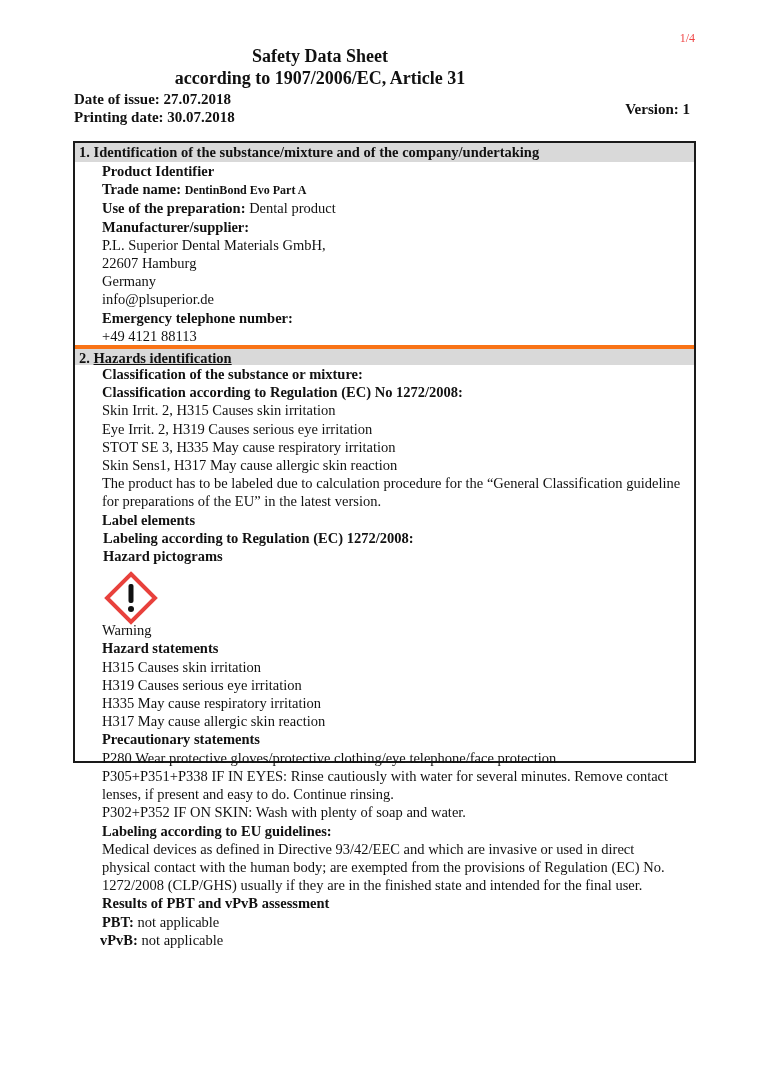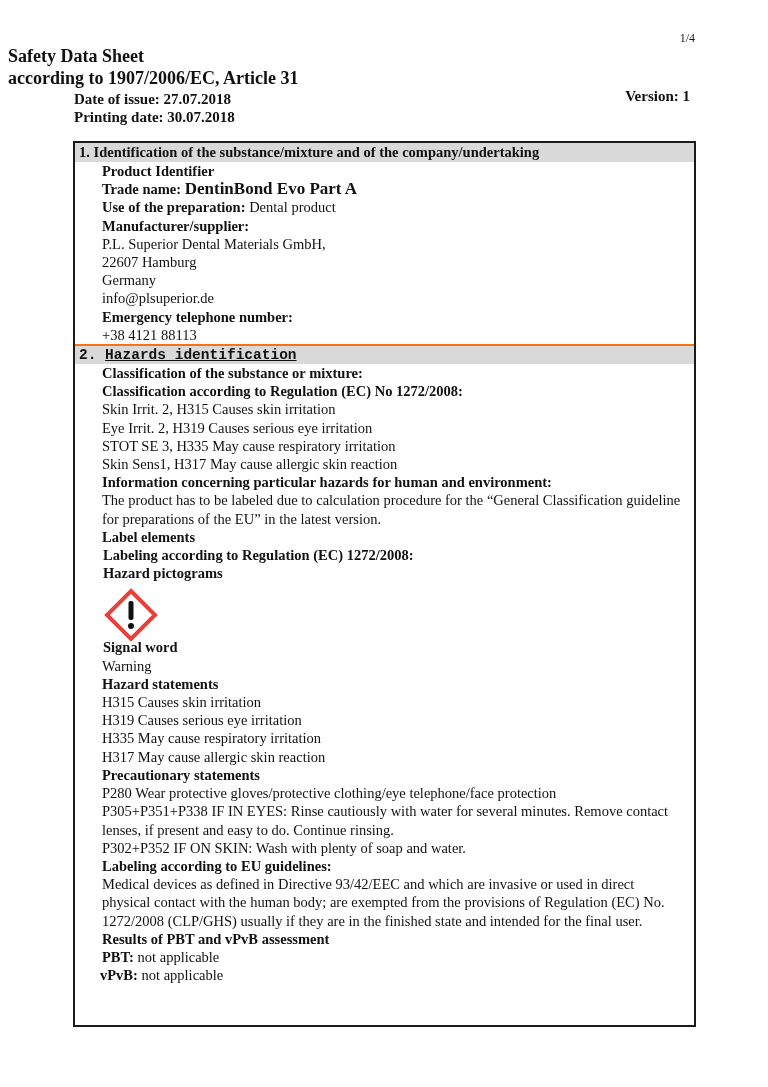--- a/index.html
+++ b/index.html
@@ -6,53 +6,53 @@
     html, body { width: 768px; height: 1087px; background: #ffffff; }
     body {
       position: relative;
       font-family: "Liberation Serif", serif;
       color: #111111;
       font-size: 14.5px;
       line-height: 18.2px;
     }
     .page-num {
       position: absolute; top: 29px; right: 73px;
-      font-size: 12px; color: #0f172a;
+      font-size: 12px; color: #ef4444;
     }
     .title {
-      position: absolute; left: 8px; width: 640px; 
+      position: absolute; left: 0; width: 640px; text-align: center;
       font-weight: bold; font-size: 18px; line-height: 22px;
     }
     .title.t1 { top: 45px; }
     .title.t2 { top: 67px; }
     .meta {
       position: absolute; font-weight: bold; font-size: 15px; line-height: 18px;
     }
     .meta.issue { top: 90px; left: 74px; }
     .meta.print { top: 108px; left: 74px; }
-    .meta.version { top: 87px; right: 78px; margin-left: 28px; }
+    .meta.version { top: 100px; right: 78px; margin-left: 28px; }
 
     .box {
-      position: absolute; left: 73px; top: 141px; width: 623px; height: 886px;
+      position: absolute; left: 73px; top: 141px; width: 623px; height: 622px;
       border: 2px solid #1a1a1a;
     }
     .sec-head {
       background: #d9d9d9;
       font-weight: bold;
       padding-left: 4px;
       height: 19px;
       line-height: 18px;
       font-size: 14.5px;
     }
-    .sec-head.s2 { border-top: 2px solid #f97316; height: 20px; font-family: Liberation Mono, monospace; }
+    .sec-head.s2 { border-top: 4px solid #f97316; height: 20px; }
     .sec-head u { text-decoration: underline; }
     .sec-body { padding-left: 27px; padding-right: 8px; }
     .line { display: block; white-space: nowrap; }
     .b { font-weight: bold; }
-    .trade-big { font-weight: bold; font-size: 17px; }
+    .trade-big { font-weight: bold; font-size: 12px; }
     .para { white-space: normal; display: block; }
     .pict { height: 56px; padding-top: 6px; padding-left: 2px; }
     .ind1 { padding-left: 1px; }
     .outdent { margin-left: -2px; }
   </style>
 </head>
 <body>
 
 <div class="page-num">1/4</div>
 <div class="title t1">Safety Data Sheet</div>
@@ -71,46 +71,44 @@
     </span>
     <span class="line">
       <span class="b">Use of the preparation: </span><span>Dental product</span>
     </span>
     <span class="line b">Manufacturer/supplier:</span>
     <span class="line">P.L. Superior Dental Materials GmbH,</span>
     <span class="line">22607 Hamburg</span>
     <span class="line">Germany</span>
     <span class="line">info@plsuperior.de</span>
     <span class="line b">Emergency telephone number:</span>
-    <span class="line">+38 4121 88113</span>
+    <span class="line">+49 4121 88113</span>
   </div>
 
   <div class="sec-head s2">
     <span>2. </span><u>Hazards identification</u>
   </div>
   <div class="sec-body">
     <span class="line b">Classification of the substance or mixture:</span>
     <span class="line b">Classification according to Regulation (EC) No 1272/2008:</span>
     <span class="line">Skin Irrit. 2, H315 Causes skin irritation</span>
     <span class="line">Eye Irrit. 2, H319 Causes serious eye irritation</span>
     <span class="line">STOT SE 3, H335 May cause respiratory irritation</span>
     <span class="line">Skin Sens1, H317 May cause allergic skin reaction</span>
-    <span class="line b">Information concerning particular hazards for human and environment:</span>
     <span class="para">The product has to be labeled due to calculation procedure for the “General Classification guideline for preparations of the EU” in the latest version.</span>
     <span class="line b">Label elements</span>
     <span class="line b ind1">Labeling according to Regulation (EC) 1272/2008:</span>
     <span class="line b ind1">Hazard pictograms</span>
     <div class="pict">
       <svg width="54" height="54" viewBox="0 0 54 54">
         <polygon points="27,3 51,27 27,51 3,27" fill="#ffffff" stroke="#e8413c" stroke-width="4" stroke-linejoin="miter"></polygon>
         <rect x="24.5" y="13" width="5" height="19" rx="2" fill="#111"></rect>
         <circle cx="27" cy="38" r="3" fill="#111"></circle>
       </svg>
     </div>
-    <span class="line b ind1">Signal word</span>
     <span class="line">Warning</span>
     <span class="line b">Hazard statements</span>
     <span class="line">H315 Causes skin irritation</span>
     <span class="line">H319 Causes serious eye irritation</span>
     <span class="line">H335 May cause respiratory irritation</span>
     <span class="line">H317 May cause allergic skin reaction</span>
     <span class="line b">Precautionary statements</span>
     <span class="line">P280 Wear protective gloves/protective clothing/eye telephone/face protection</span>
     <span class="para">P305+P351+P338 IF IN EYES: Rinse cautiously with water for several minutes. Remove contact lenses, if present and easy to do. Continue rinsing.</span>
     <span class="line">P302+P352 IF ON SKIN: Wash with plenty of soap and water.</span>

